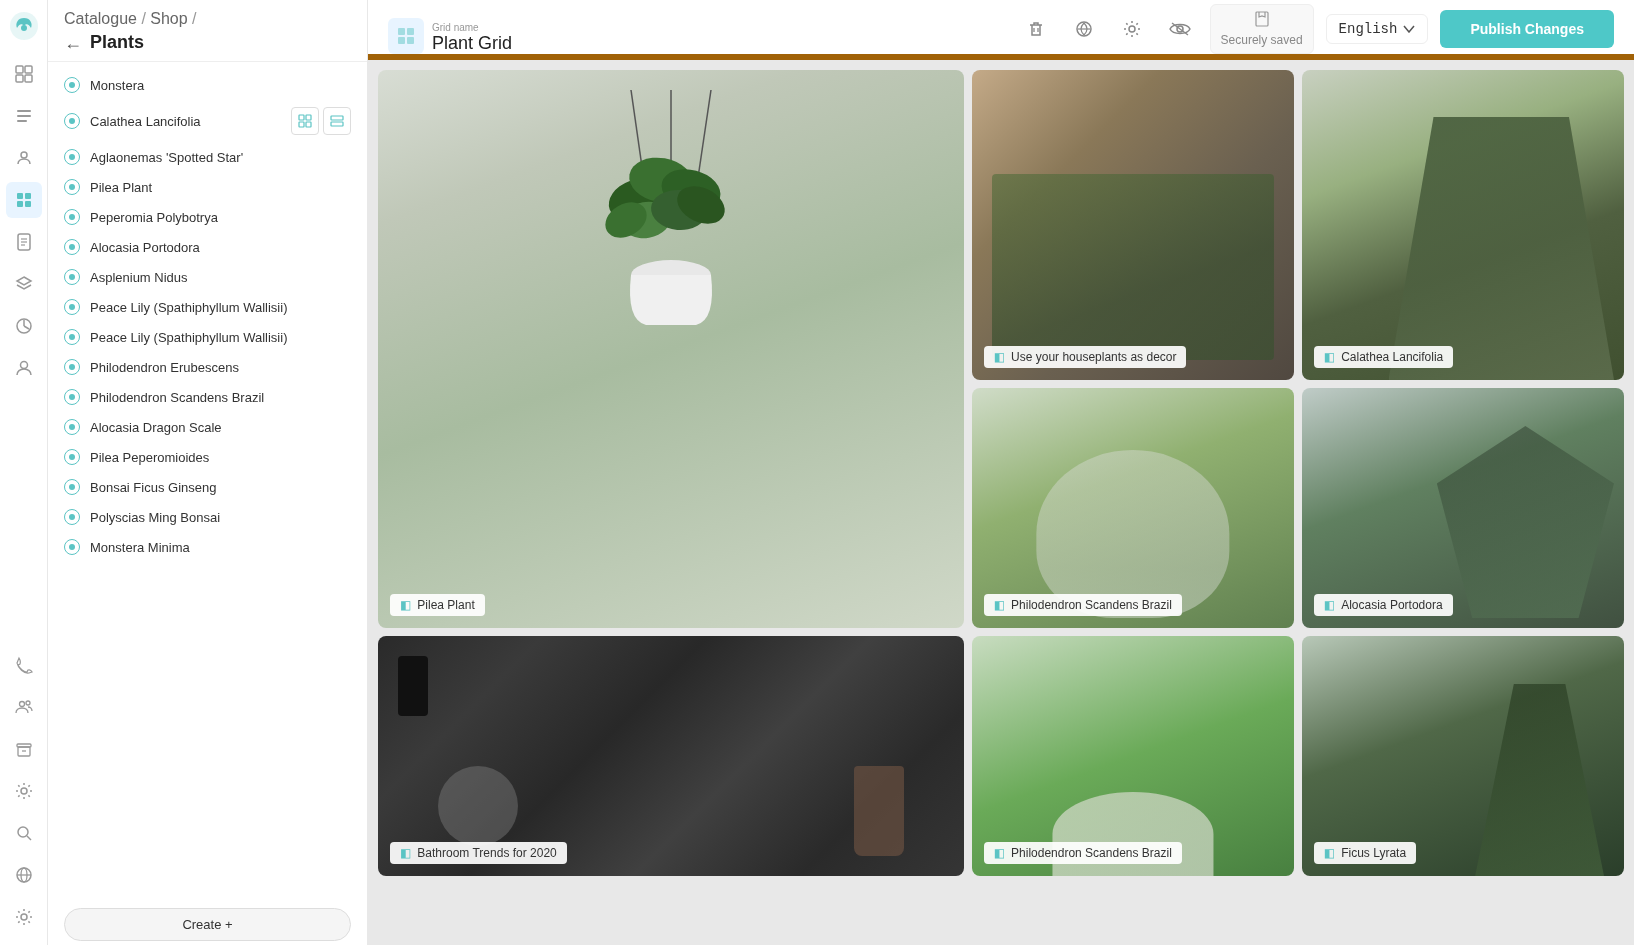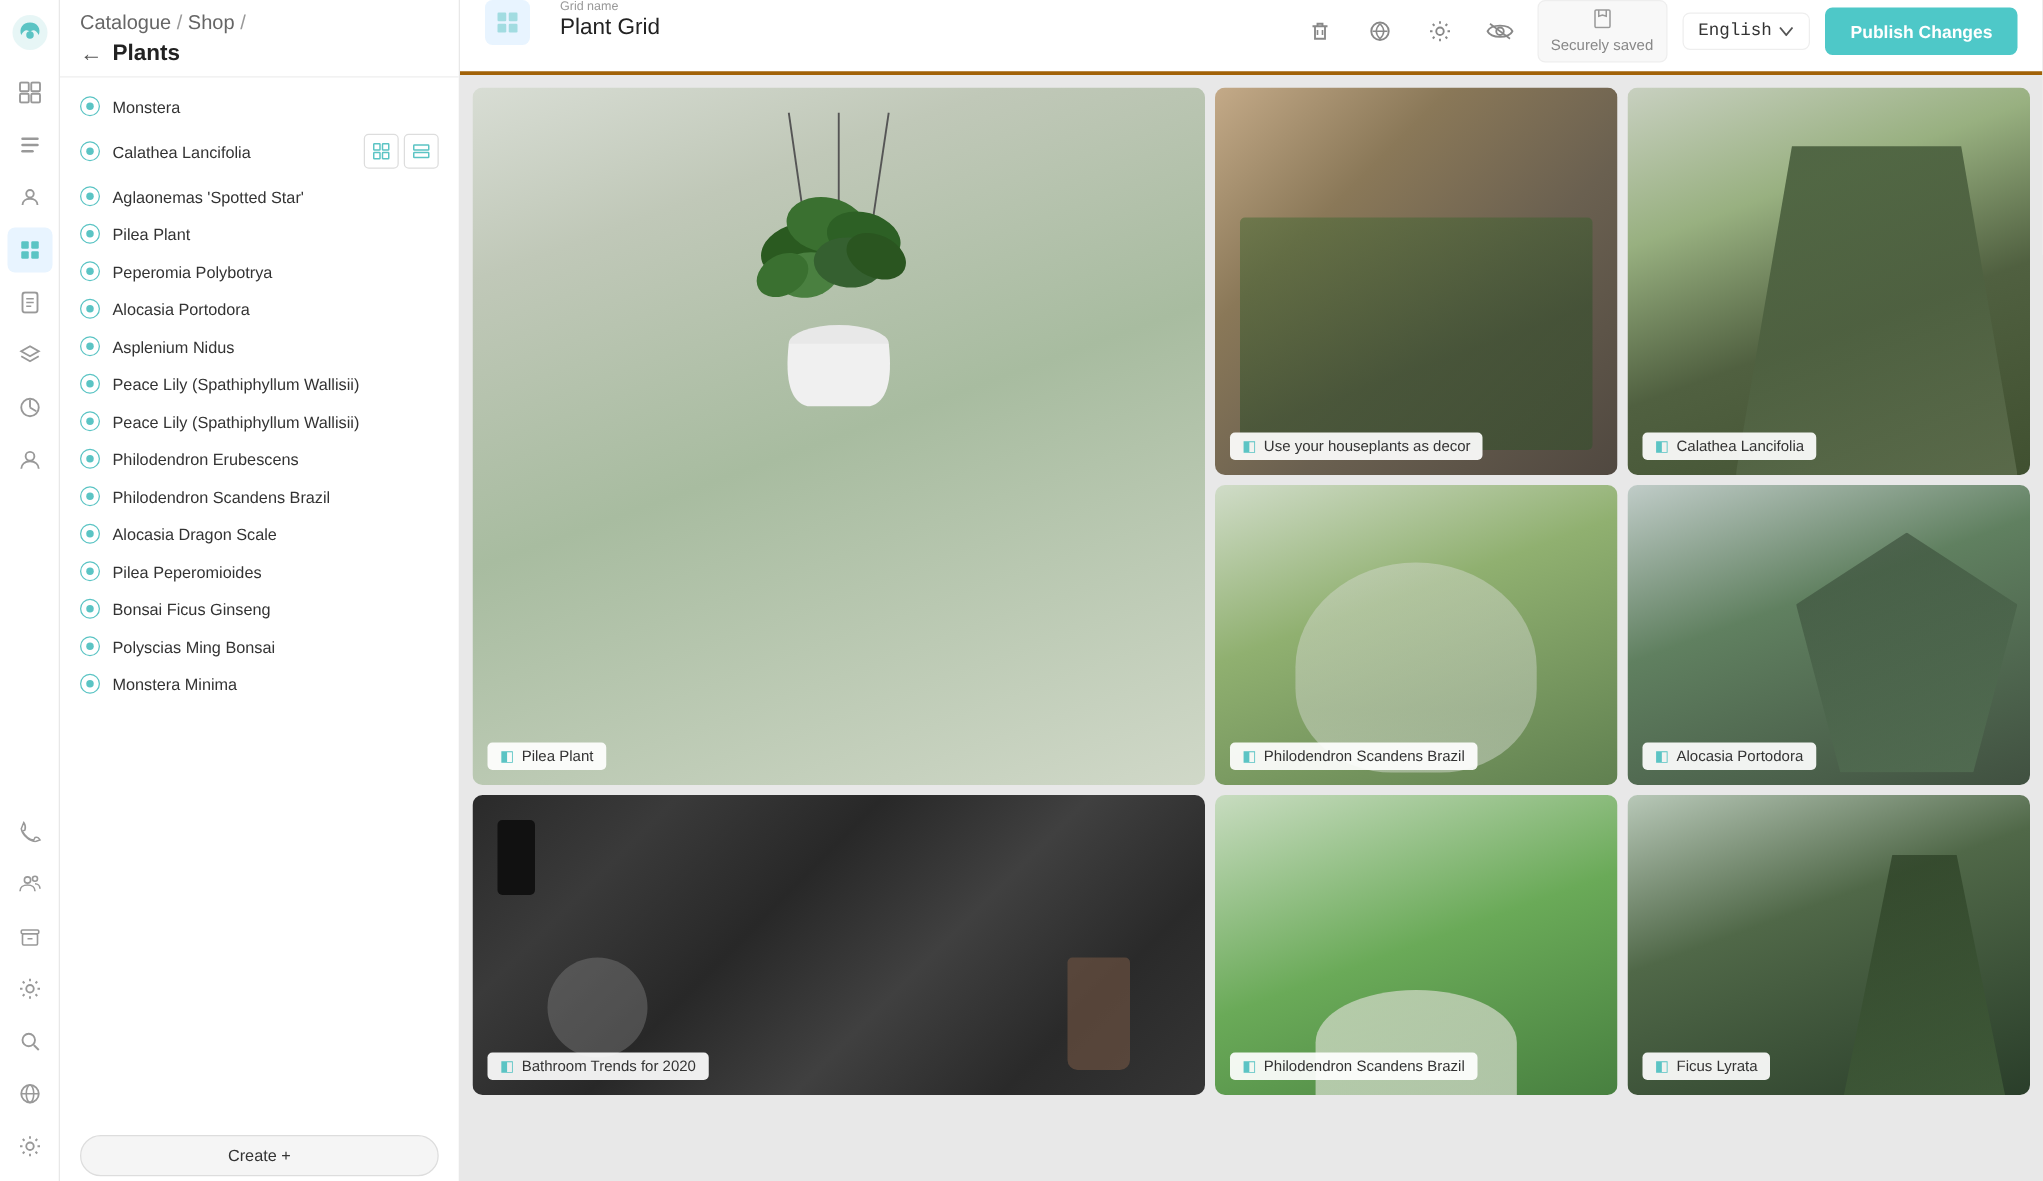--- a/index.html
+++ b/index.html
@@ -117,25 +117,25 @@
       flex: 1;
       display: flex;
       flex-direction: column;
       overflow: hidden;
     }
 
     
     .top-header {
       height: 60px;
       background: #fff;
-      border-bottom: 3px solid #a16207;
-      display: flex;
-      align-items: flex-start;
+      border-bottom: 6px solid #a16207;
+      display: flex;
+      align-items: flex-end;
       padding: 0 20px;
-      gap: 24px;
+      gap: 8px;
     }
     .grid-icon-box {
       width: 36px;
       height: 36px;
       display: flex;
       align-items: center;
       justify-content: center;
       background: #e8f4ff;
       border-radius: 6px;
       color: #5bc4c4;
@@ -183,21 +183,21 @@
       border: 1px solid #eee;
       border-radius: 6px;
       background: #fff;
       font-family: Liberation Mono, monospace;
     }
     .publish-btn {
       background: #4ec8c8;
       color: #fff;
       border: none;
       border-radius: 6px;
-      padding: 10px 20px;
+      padding: 10px 30px;
       font-size: 14px;
       font-weight: 600;
       cursor: pointer;
       white-space: nowrap;
       line-height: 1.3;
       text-align: center;
     }
 
     
     .grid-content {

